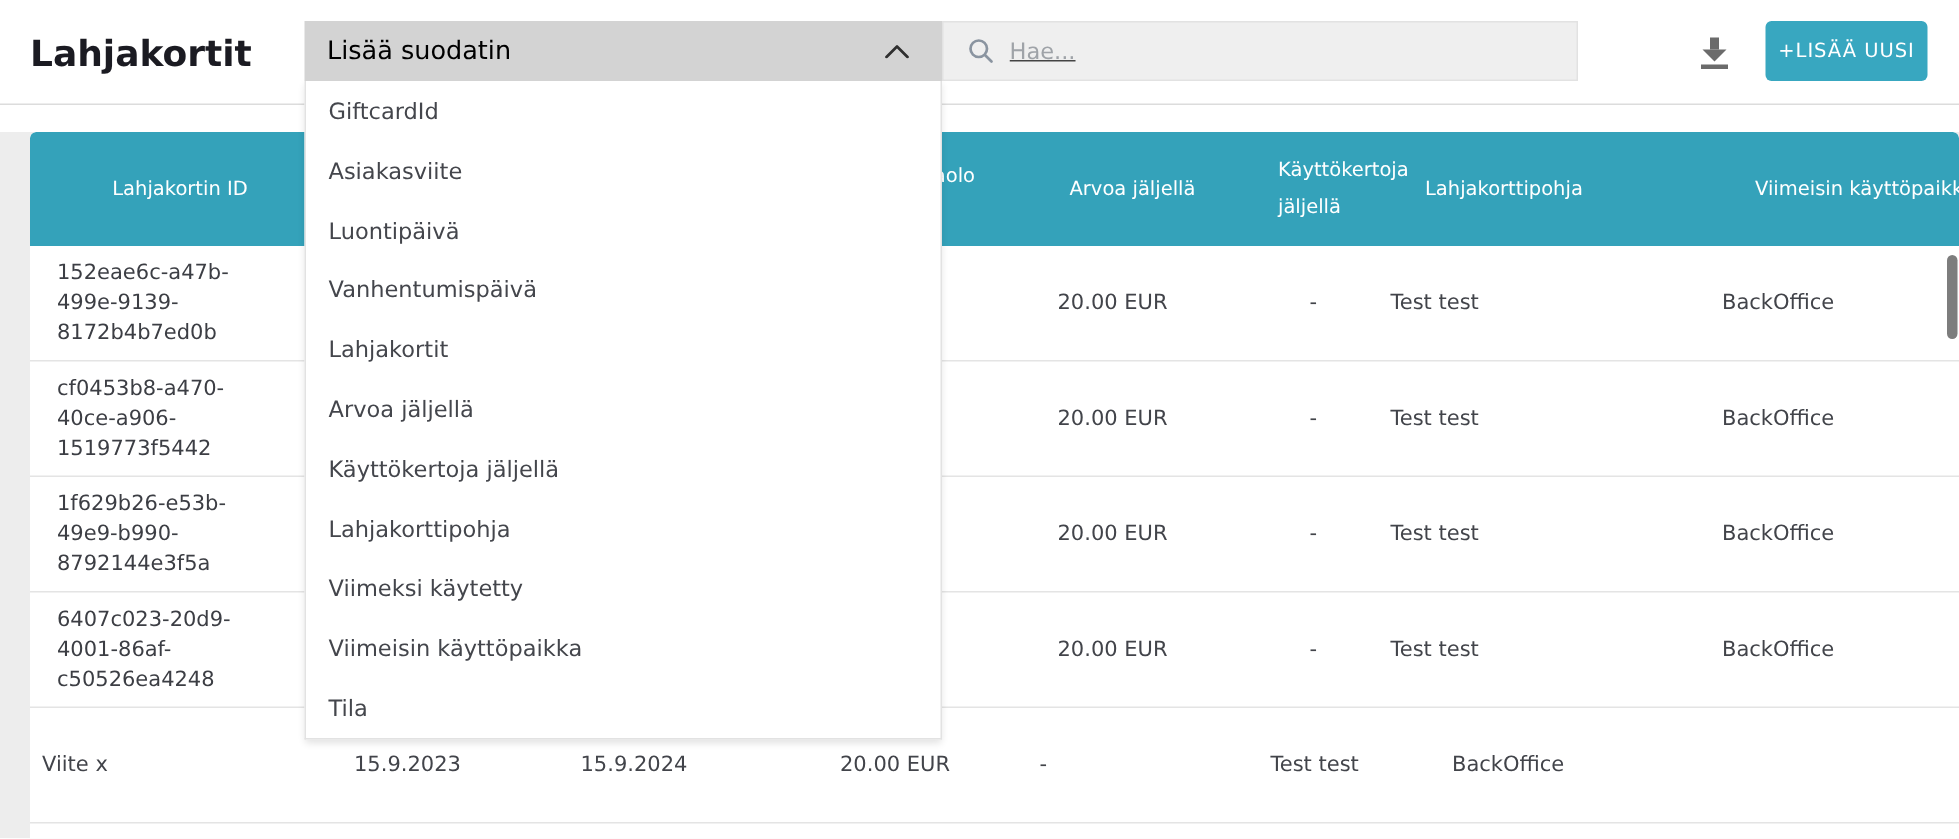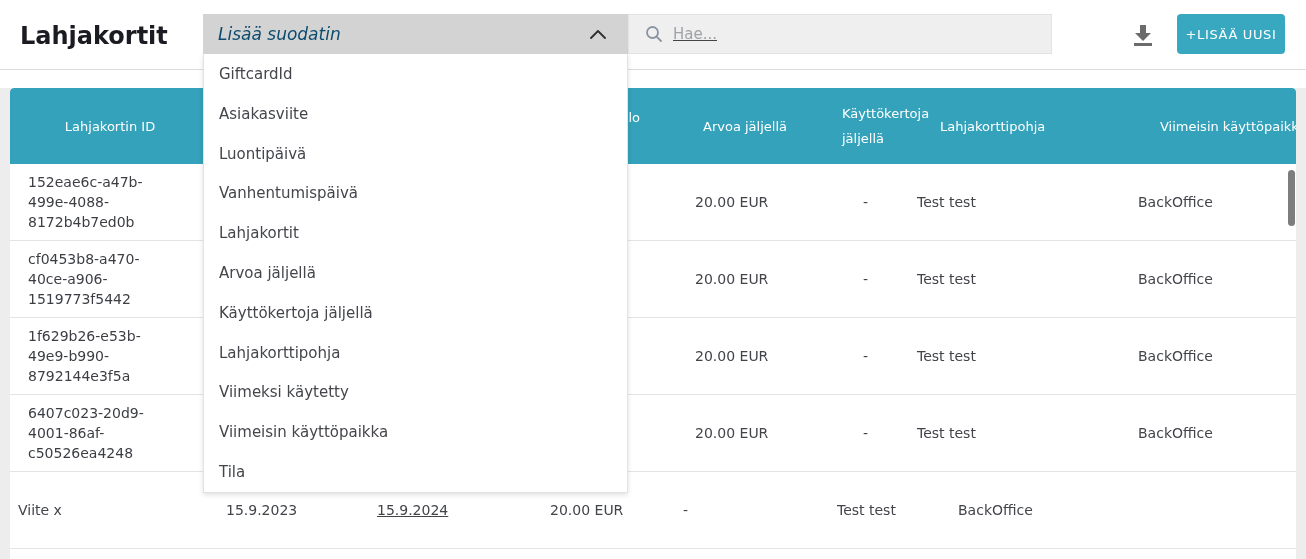--- a/index.html
+++ b/index.html
@@ -28,29 +28,29 @@
                   background:none; border:none; }
 
   .add-btn { position:absolute; left:1177px; top:14px; width:108px; height:40px;
              background:var(--accent-button,#38a7c0); color:#fff; border:none; border-radius:4px;
              font-family:inherit; font-size:13px; font-weight:500; letter-spacing:0.05em; cursor:pointer; }
 
   
   .filter-wrap { position:absolute; left:203px; top:14px; width:425px; z-index:40; }
   .filter-trigger { position:relative; width:425px; height:40px; background:#d3d3d3;
                     display:flex; align-items:center; cursor:pointer; }
-  .filter-trigger .label { margin-left:15px; font-size:17px; color:#0c4a6e;font-style:italic; }
+  .filter-trigger .label { margin-left:15px; font-size:17px; color:#000000; }
   .filter-trigger svg { position:absolute; right:22px; top:15px; }
   .filter-menu { width:425px; height:439px; background:#fff; border:1px solid #e2e2e2; border-top:none;
                  box-shadow:0 2px 5px rgba(0,0,0,0.12); display:flex; flex-direction:column; }
   .menu-item { height:39.9px; display:flex; align-items:center; padding-left:15px;
                font-size:15px; color:#44464c; cursor:pointer; }
 
   
-  .card { position:absolute; left:10px; top:88px; width:1286px; height:471px; background:#fff;
+  .card { position:absolute; left:20px; top:88px; width:1286px; height:471px; background:#fff;
           border-radius:4px 4px 0 0; overflow:hidden; z-index:1; }
 
   .grid-cols { display:grid; grid-template-columns:200px 150px 150px 145px 180px 80px 180px 300px; }
 
   .thead { height:76px; background:var(--accent-header,#34a2ba); color:#fff;
            border-radius:4px 4px 0 0; align-items:center; font-size:13px; }
   .th { white-space:nowrap; }
   .th-c1 { text-align:center; }
   .th-c2 { padding-left:8px; }
   .th-c3 { padding-left:16px; }
@@ -61,21 +61,21 @@
   .th-c7 { padding-left:25px; }
   .th-c8 { padding-left:65px; }
 
   .trow { height:77px; align-items:center; border-bottom:1px solid #e4e4e4;
           font-size:14px; color:#42444a; }
   .td { white-space:nowrap; }
   .td-c1 { padding-left:18px; white-space:normal; }
   .td-c1 .idbox { display:block; width:124px; line-height:20px; font-size:14px; color:#3c3e44; }
   .td-c2 { padding-left:8px; }
   .td-c3 { padding-left:16px; }
-  .td-c4 { padding-left:17px;text-decoration:underline; }
+  .td-c4 { padding-left:17px; }
   .td-c5 { padding-left:40px; }
   .td-c6 { padding-left:28px; }
   .td-c7 { padding-left:2px; }
   .td-c8 { padding-left:43px; }
 
   .scroll-thumb { position:absolute; right:1px; top:82px; width:7px; height:56px;
                   background:#7d7d7d; border-radius:3.5px; }
 </style>
 </head>
 <body>
@@ -92,21 +92,21 @@
       <div class="th th-c3">Luontipäivä</div>
       <div class="th th-c4">Voimassaolo</div>
       <div class="th th-c5">Arvoa jäljellä</div>
       <div class="th th-c6"><span class="wrapbox">Käyttökertoja jäljellä</span></div>
       <div class="th th-c7">Lahjakorttipohja</div>
       <div class="th th-c8">Viimeisin käyttöpaikka</div>
     </div>
     <div id="tbody">
   <div class="trow grid-cols">
     <div class="td td-c1">
-            <span class="idbox">152eae6c-a47b-499e-4088-8172b4b7ed0b</span>
+            <span class="idbox">152eae6c-a47b-499e-9139-8172b4b7ed0b</span>
           </div>
     <div class="td td-c2"></div>
     <div class="td td-c3"></div>
     <div class="td td-c4"></div>
     <div class="td td-c5">20.00 EUR</div>
     <div class="td td-c6">-</div>
     <div class="td td-c7">Test test</div>
     <div class="td td-c8">BackOffice</div>
   </div>
 

